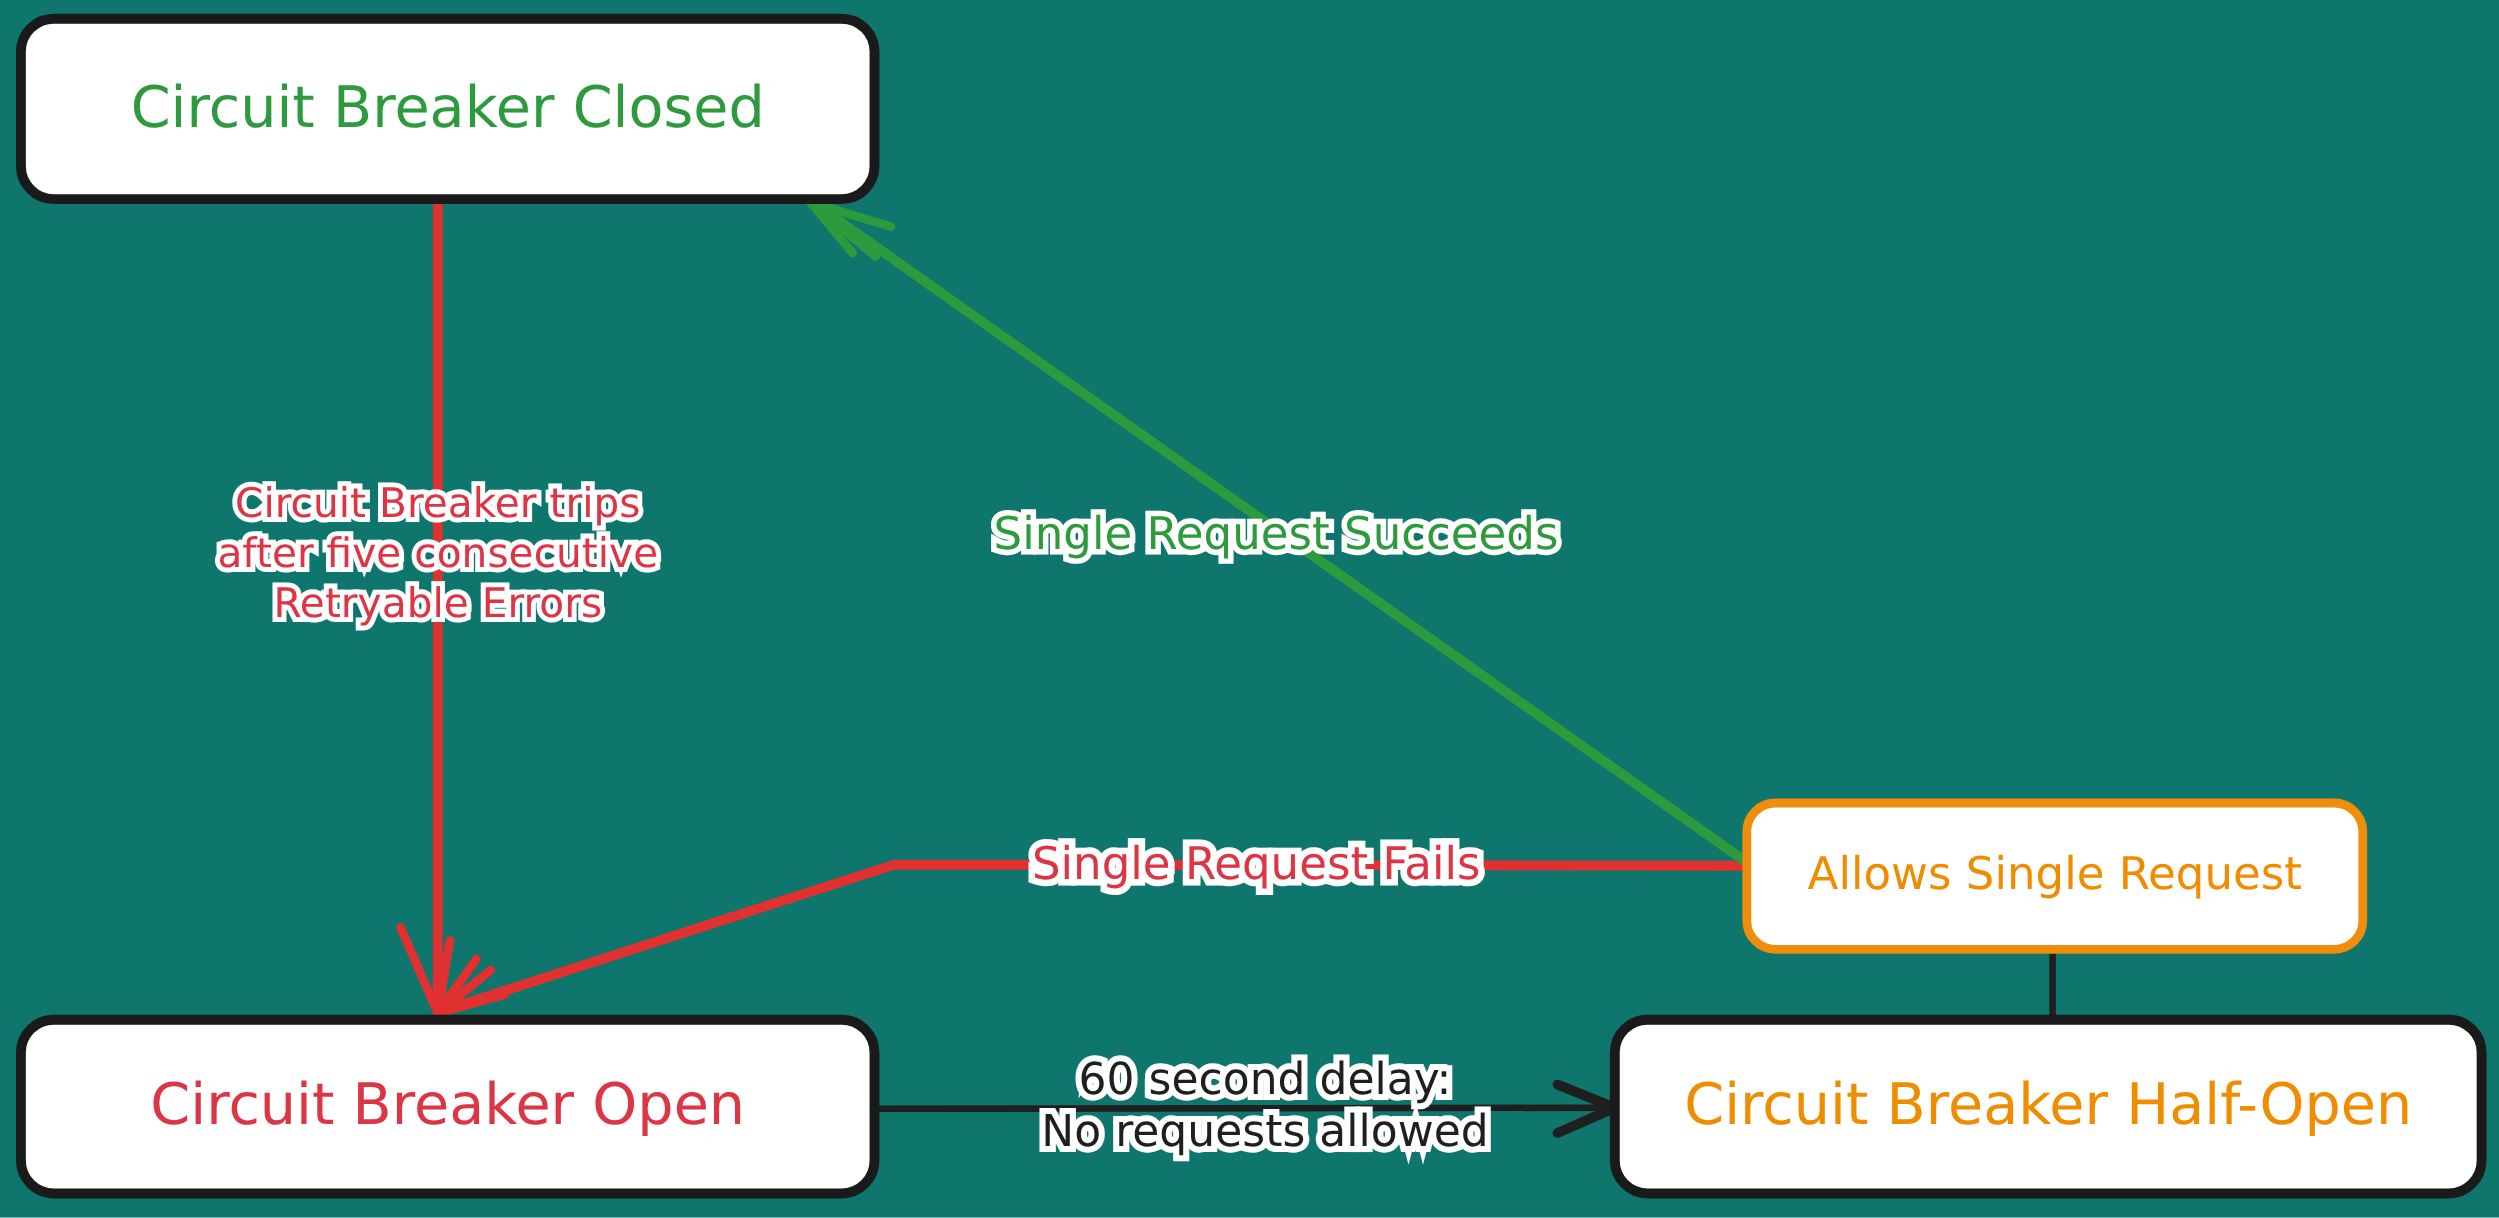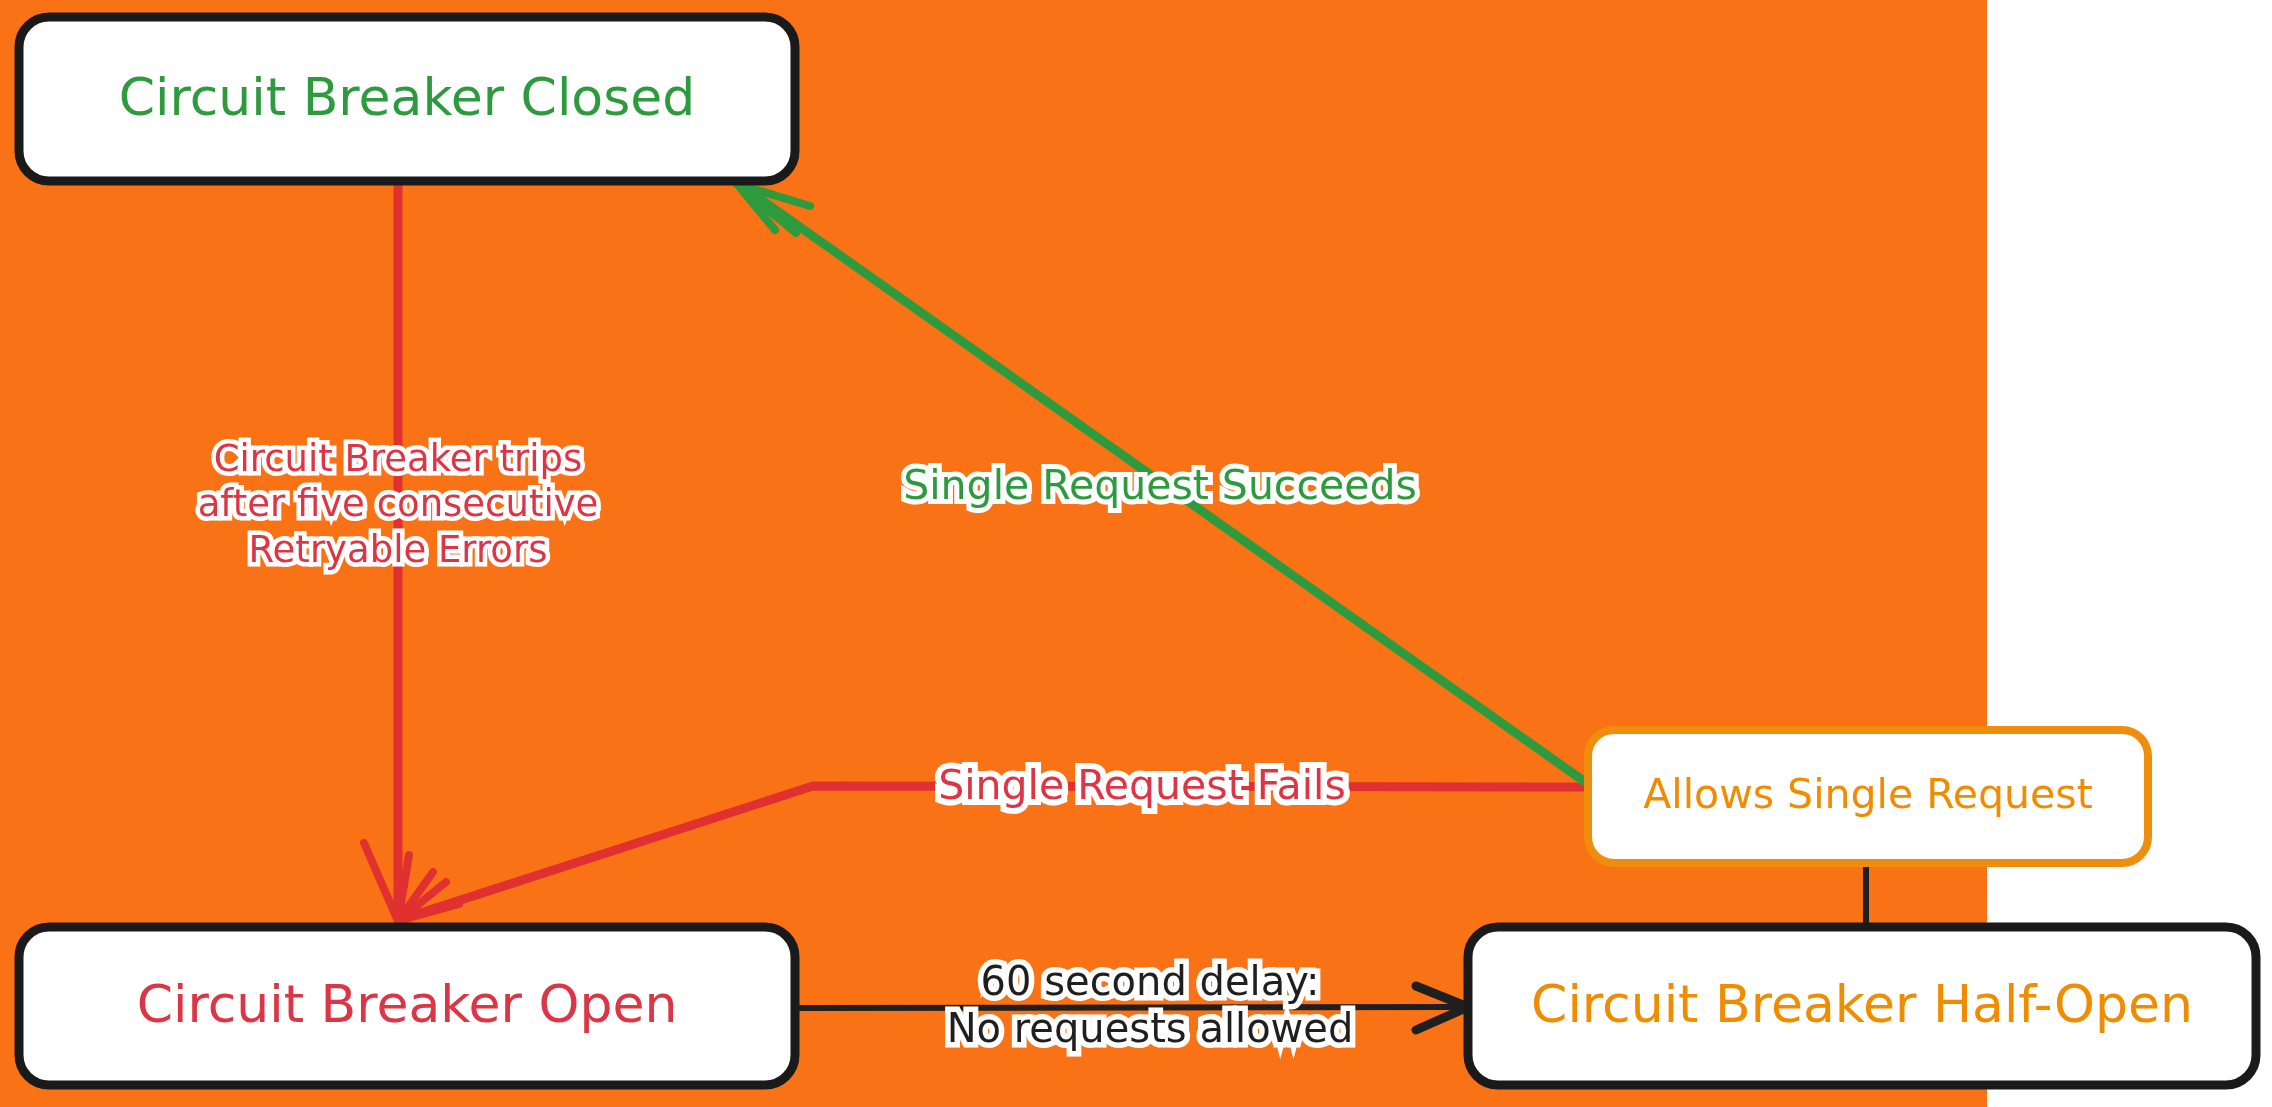--- a/index.html
+++ b/index.html
@@ -8,23 +8,23 @@
     background: #ffffff;
   }
   body {
     width: 2272px;
     height: 1107px;
     overflow: hidden;
     font-family: "DejaVu Sans", sans-serif;
   }
   #diagram-root {
     position: relative;
-    width: 1987px;
+    width: 2272px;
     height: 1107px;
-    background: #f97316;
+    background: #0f766e;
   }
   svg.flow {
     position: absolute;
     top: 0;
     left: 0;
     width: 2272px;
     height: 1107px;
     display: block;
   }
   .node-box {

